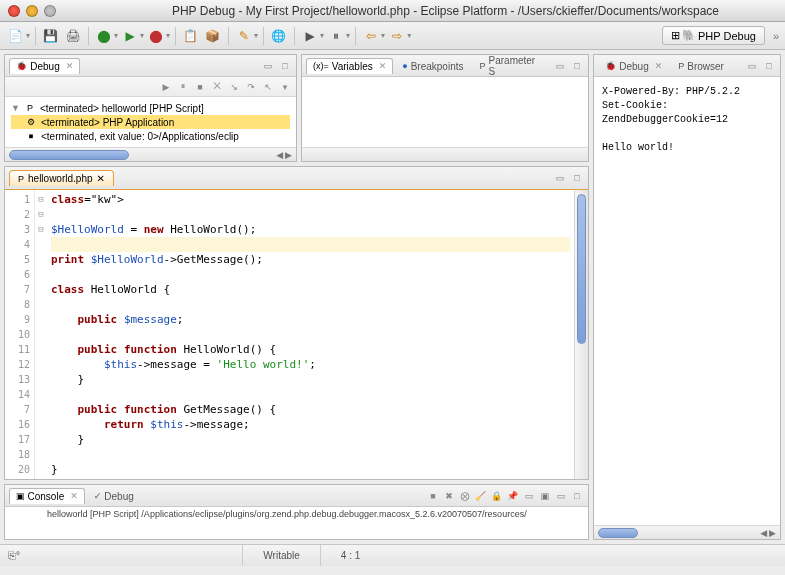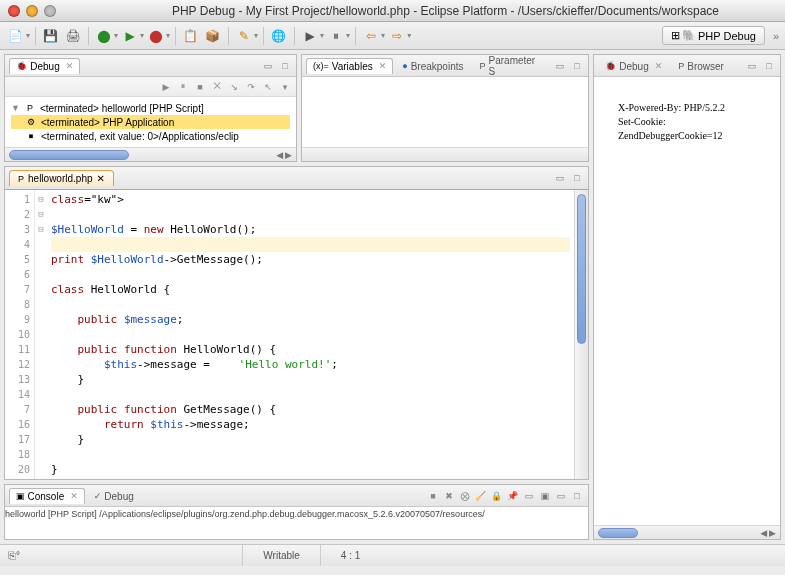--- a/index.html
+++ b/index.html
@@ -43,28 +43,28 @@
 .sb-arrows { margin-left: auto; display: flex; gap: 2px; font-size: 9px; color: #777; }
 .editor-pane { flex: 1; }
 .editor-tabs { height: 22px; background: linear-gradient(#f5f5f5,#e5e5e5); display: flex; align-items: center; padding: 0 4px; }
 .editor-tab { background: linear-gradient(#fff,#ffe8c0); border: 1px solid #e0a040; border-bottom: none; border-radius: 4px 4px 0 0; padding: 2px 8px; font-size: 10px; display: flex; align-items: center; gap: 4px; }
 .editor-body { flex: 1; display: flex; font-family: Monaco, monospace; font-size: 11px; position: relative; border-top: 1px solid #e0a040; }
 .gutter { width: 30px; background: #fff; border-right: 1px solid #e8e8e8; color: #999; text-align: right; padding: 2px 4px 2px 0; line-height: 15px; font-size: 10px; }
 .fold { width: 12px; background: #fff; padding-top: 2px; line-height: 15px; font-size: 9px; text-align: center; color: #999; }
 .code { flex: 1; padding: 2px 4px; line-height: 15px; white-space: pre; overflow: hidden; }
 .code-line { height: 15px; }
 .hl-line { background: #fdf7d8; }
-.kw { color: #8b0000; }
+.kw { color: #8b0000; font-weight: bold; }
 .var { color: #1a4db3; }
-.str { color: #1a8f1a; margin-left: 22px; }
+.str { color: #1a8f1a; }
 .vscroll { width: 14px; background: linear-gradient(90deg,#f5f5f5,#e5e5e5); border-left: 1px solid #d8d8d8; position: relative; }
 .vthumb { position: absolute; top: 4px; left: 2px; right: 2px; height: 150px; background: linear-gradient(#a8c0e8,#7ba0d8); border: 1px solid #7590c0; border-radius: 5px; }
 .console-pane { height: 74px; }
-.console-body { flex: 1; font-size: 9px; padding: 2px 0; color: #444; overflow: hidden; }
-.browser-body { flex: 1; padding: 24px; font-family: Liberation Serif, serif; font-size: 10px; line-height: 14px; overflow: hidden; }
+.console-body { flex: 1; font-size: 9px; padding: 2px 6px; color: #444; overflow: hidden; margin-left: 36px; }
+.browser-body { flex: 1; padding: 8px; font-family: Liberation Mono, monospace; font-size: 10px; line-height: 14px; overflow: hidden; }
 .statusbar { height: 22px; background: linear-gradient(#f5f5f5,#e5e5e5); border-top: 1px solid #c5c5c5; display: flex; align-items: center; font-size: 10px; color: #555; }
 .sb-cell { padding: 0 20px; border-left: 1px solid #ccc; height: 100%; display: flex; align-items: center; }
 .sb-first { border: none; padding-left: 8px; }
 .green { color: #2a8a2a; }
 .orange { color: #d07b00; }
 .blue { color: #2860c5; }
 .red { color: #c03030; }
 .gray { color: #888; }
 </style>
 </head>
@@ -311,20 +311,21 @@
         </div>
         <div class="pane-ctrls">
           <span class="mini-btn">▭</span>
           <span class="mini-btn">□</span>
         </div>
       </div>
       <div class="browser-body">
         <div>X-Powered-By: PHP/5.2.2</div>
         <div>Set-Cookie: ZendDebuggerCookie=12</div>
         <br>
+        <div>Hello world!</div>
       </div>
       <div class="scrollbar-h">
         <div class="sb-thumb" style="width:40px;"></div>
         <div class="sb-arrows">
             <span>◀</span>
             <span>▶</span>
           </div>
       </div>
     </div>
   </div>

